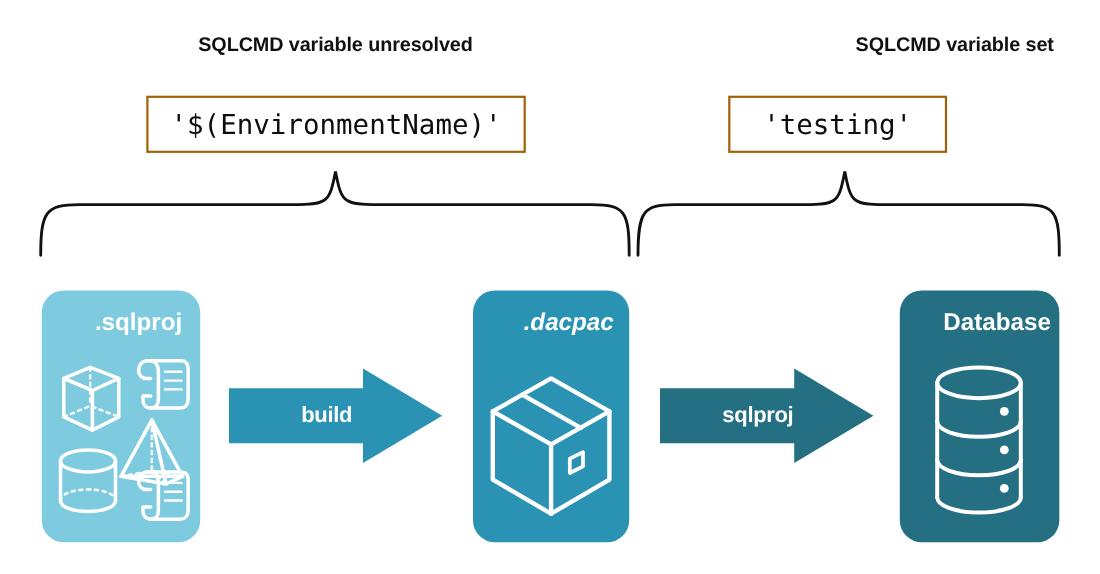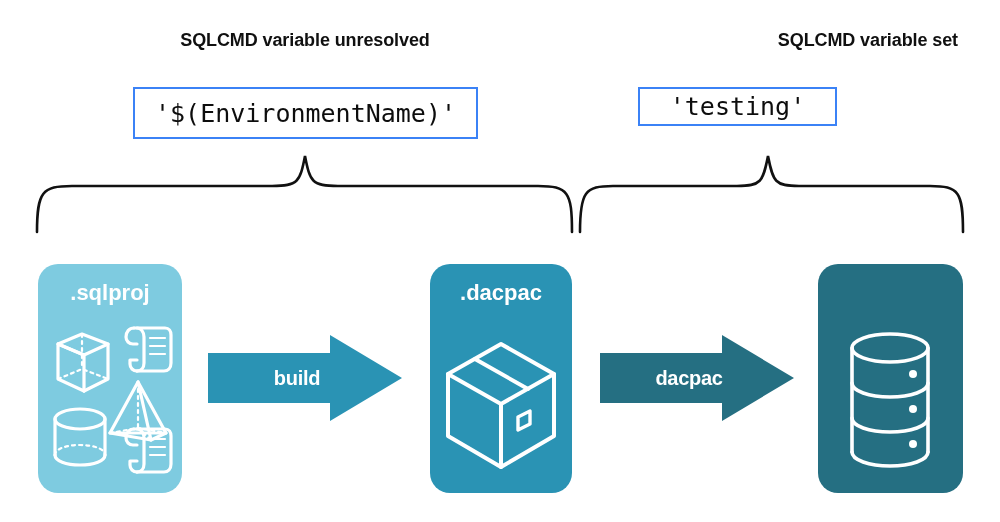--- a/index.html
+++ b/index.html
@@ -29,57 +29,57 @@
     text-align: center;
     letter-spacing: -0.1px;
   }
   #title-left  { left: 0px;   top: 30px; width: 610px; }
   #title-right { left: 578px; top: 30px; width: 380px; text-align: right; }
 
   
   .code-box {
     position: absolute;
     box-sizing: border-box;
-    border: 2px solid #3b82f6;
+    border: 2px solid #a16207;
     background: #ffffff;
     display: flex;
     align-items: center;
     justify-content: center;
     font-family: "DejaVu Sans Mono", "Liberation Mono", monospace;
     font-size: 25px;
     color: #0d0d0d;
     letter-spacing: 0px;
   }
   #code-left  { left: 133px; top: 87px; width: 345px; height: 52px; }
-  #code-right { left: 638px; top: 87px; width: 199px; height: 39px; }
+  #code-right { left: 662px; top: 87px; width: 199px; height: 52px; }
 
   
   #brace-layer {
     position: absolute;
     left: 0;
     top: 0;
     width: 1000px;
     height: 522px;
     pointer-events: none;
   }
 
   
   .stage-box {
     position: absolute;
     border-radius: 20px;
     box-sizing: border-box;
   }
   #box-sqlproj  { left: 38px;  top: 264px; width: 144px; height: 229px; background: #7ecbe0; }
-  #box-dacpac   { left: 430px; top: 264px; width: 142px; height: 229px; background: #2a93b4; }
+  #box-dacpac   { left: 430px; top: 264px; width: 142px; height: 229px; background: #2a93b4; font-style: italic; }
   #box-database { left: 818px; top: 264px; width: 145px; height: 229px; background: #256f82; }
 
   .stage-label {
     position: absolute;
     top: 16px;
-    left: 0;
+    left: 16px;
     width: 100%;
     text-align: center;
     font-family: "Liberation Sans", sans-serif;
     font-weight: bold;
     font-size: 22px;
     color: #ffffff;
     white-space: nowrap;
   }
   .stage-art {
     position: absolute;
@@ -220,24 +220,25 @@
 
         <path d="M 88 101 L 100 95 L 100 108 L 88 114 Z" stroke-width="3.4"></path>
       </g>
     </svg>
   </div>
 
   <div class="arrow" id="arrow-deploy">
     <svg width="196" height="90" viewBox="0 0 196 90">
       <polygon points="0,20 122,20 122,2 194,45 122,88 122,70 0,70" fill="#256f82"></polygon>
     </svg>
-    <div class="arrow-label">dacpac</div>
+    <div class="arrow-label">sqlproj</div>
   </div>
 
   <div class="stage-box" id="box-database">
+    <div class="stage-label">Database</div>
     <svg class="stage-art" viewBox="0 0 145 172">
       <g fill="none" stroke="#ffffff" stroke-width="3.6" stroke-linejoin="round" stroke-linecap="round">
         <ellipse cx="72" cy="32" rx="38" ry="14"></ellipse>
         <path d="M 34 32 L 34 136"></path>
         <path d="M 110 32 L 110 136"></path>
         <path d="M 34 136 C 34 144, 51 150, 72 150 C 93 150, 110 144, 110 136"></path>
         <path d="M 34 67 C 34 75, 51 81, 72 81 C 93 81, 110 75, 110 67"></path>
         <path d="M 34 102 C 34 110, 51 116, 72 116 C 93 116, 110 110, 110 102"></path>
       </g>
       <g fill="#ffffff">

